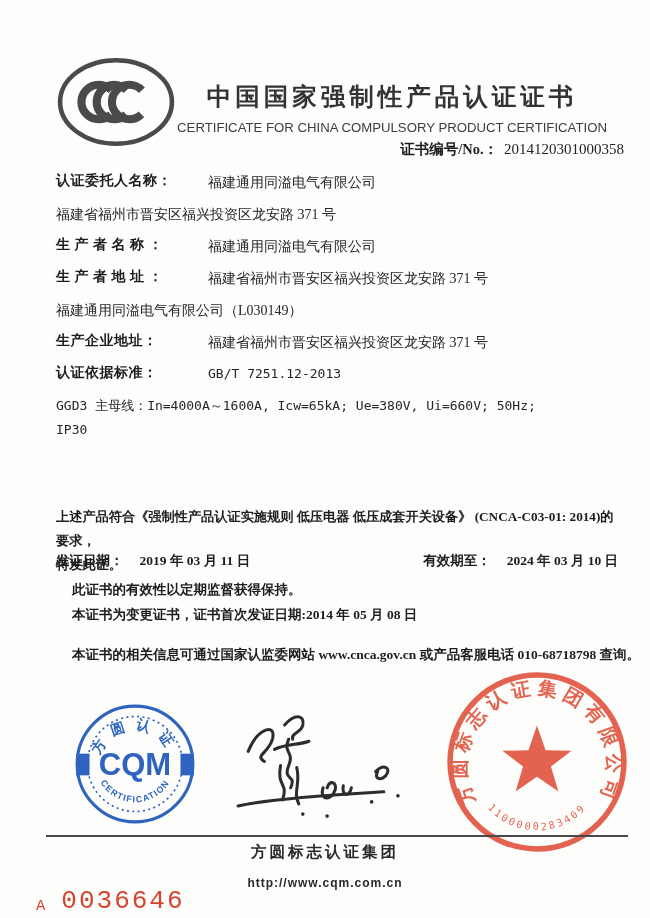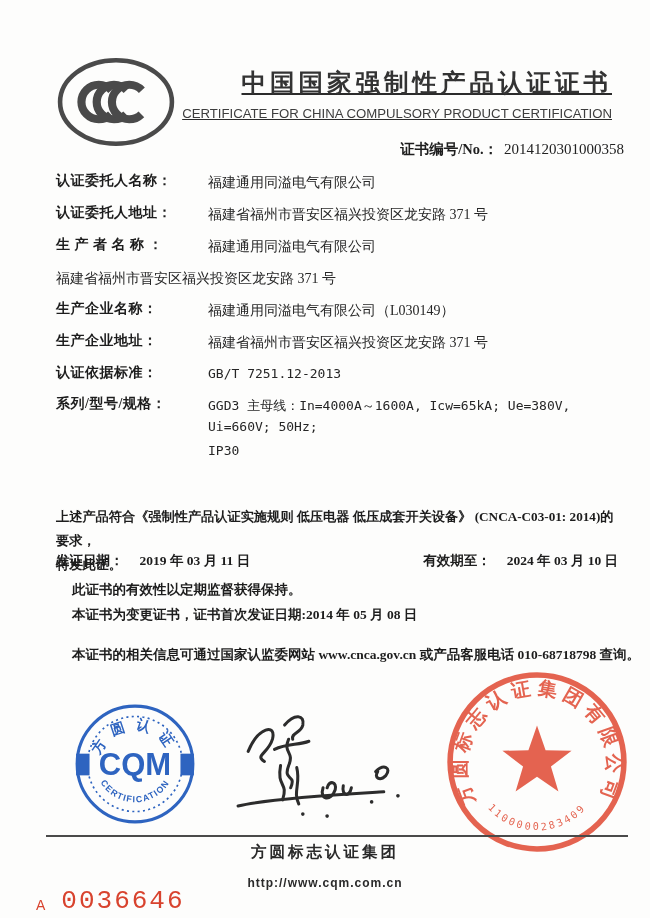--- a/index.html
+++ b/index.html
@@ -3,21 +3,21 @@
 <meta charset="utf-8">
 <style>
   * { margin:0; padding:0; box-sizing:border-box; }
   body { background:#e9e9e9; font-family:"Liberation Serif", serif; }
   .page {
     position:relative; width:650px; height:918px; margin:0 auto;
     background:#fdfdfc; overflow:hidden; color:#2b2b2b;
   }
   
   .ccc-logo { position:absolute; left:55px; top:56px; width:122px; height:92px; }
-  .header-text { position:absolute; left:172px; top:66px; width:440px; text-align:right;text-decoration:underline; }
+  .header-text { position:absolute; left:172px; top:80px; width:440px; text-align:center; }
   .title { font-size:24.5px; font-weight:600; letter-spacing:4px; color:#333; white-space:nowrap; }
   .subtitle { margin-top:7px; font-family:"Liberation Sans", sans-serif; font-size:13.2px; color:#3d3d3d; white-space:nowrap; }
   .cert-no-row { position:absolute; top:140px; right:26px; font-size:14.5px; white-space:nowrap; }
   .cert-no-label { font-weight:bold; color:#1e1e1e; }
   .cert-no-value { font-size:15px; color:#222; margin-left:6px; }
   
   .fields { position:absolute; left:56px; top:172px; right:32px; }
   .field-row { display:flex; align-items:flex-start; margin-bottom:11px; }
   .field-label { width:152px; flex:none; font-weight:bold; font-size:14px; color:#1d1d1d; letter-spacing:0.5px; white-space:nowrap; }
   .field-value { font-size:14px; color:#262626; line-height:1.5; }
@@ -64,44 +64,42 @@
   <div class="cert-no-row">
     <span class="cert-no-label">证书编号/No.：</span><span class="cert-no-value">2014120301000358</span>
   </div>
 
   <div class="fields">
     <div class="field-row">
       <span class="field-label">认证委托人名称：</span>
       <span class="field-value">福建通用同溢电气有限公司</span>
     </div>
     <div class="field-row">
-      <span class="field-label">认证委托人地址：</span>
       <span class="field-value">福建省福州市晋安区福兴投资区龙安路 371 号</span>
     </div>
     <div class="field-row">
       <span class="field-label">生 产 者 名 称 ：</span>
       <span class="field-value">福建通用同溢电气有限公司</span>
     </div>
     <div class="field-row">
+      <span class="field-label">生 产 者 地 址 ：</span>
       <span class="field-value">福建省福州市晋安区福兴投资区龙安路 371 号</span>
     </div>
     <div class="field-row">
-      <span class="field-label">生产企业名称：</span>
       <span class="field-value">福建通用同溢电气有限公司（L030149）</span>
     </div>
     <div class="field-row">
       <span class="field-label">生产企业地址：</span>
       <span class="field-value">福建省福州市晋安区福兴投资区龙安路 371 号</span>
     </div>
     <div class="field-row">
       <span class="field-label">认证依据标准：</span>
       <span class="field-value mono">GB/T 7251.12-2013</span>
     </div>
     <div class="field-row">
-      <span class="field-label">系列/型号/规格：</span>
       <span class="field-value">
         <span class="mono">GGD3 主母线：In=4000A～1600A, Icw=65kA; Ue=380V, Ui=660V; 50Hz;</span>
         <div class="value-line2 mono">IP30</div>
       </span>
     </div>
   </div>
 
   <div class="statement">
     <div>上述产品符合《强制性产品认证实施规则 低压电器 低压成套开关设备》 (CNCA-C03-01: 2014)的要求，</div>
     <div>特发此证。</div>

